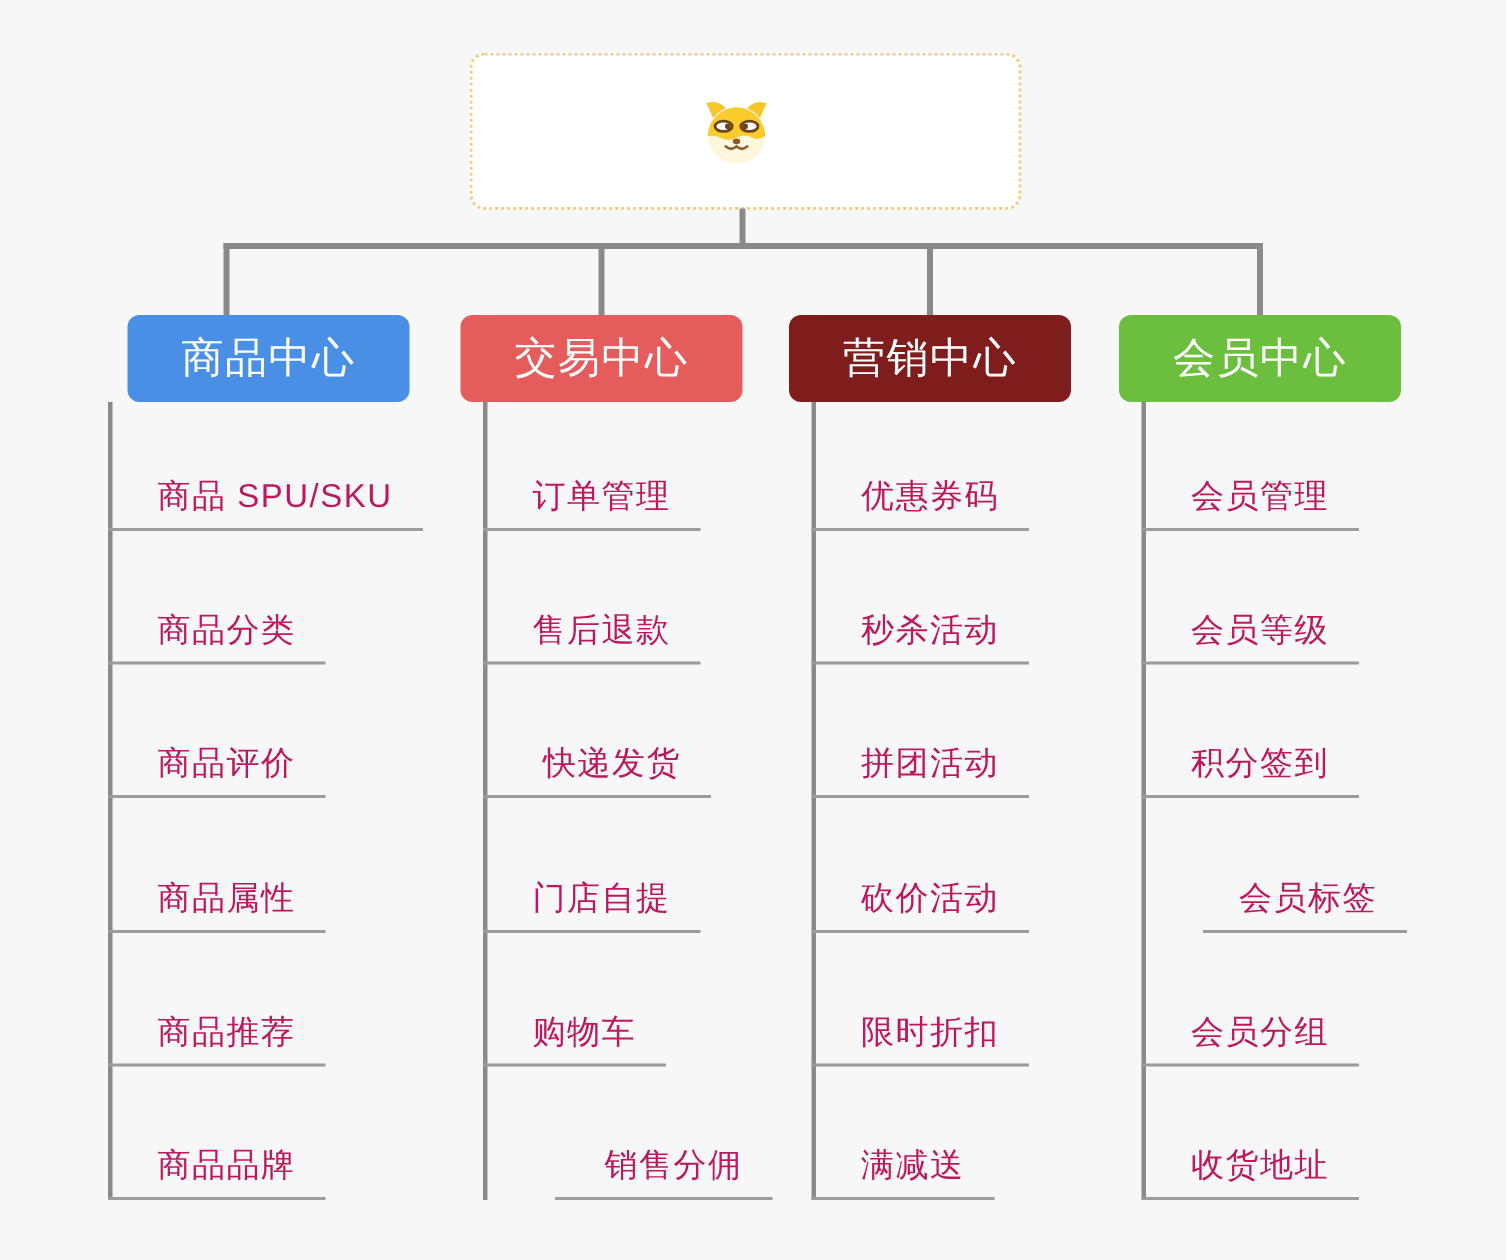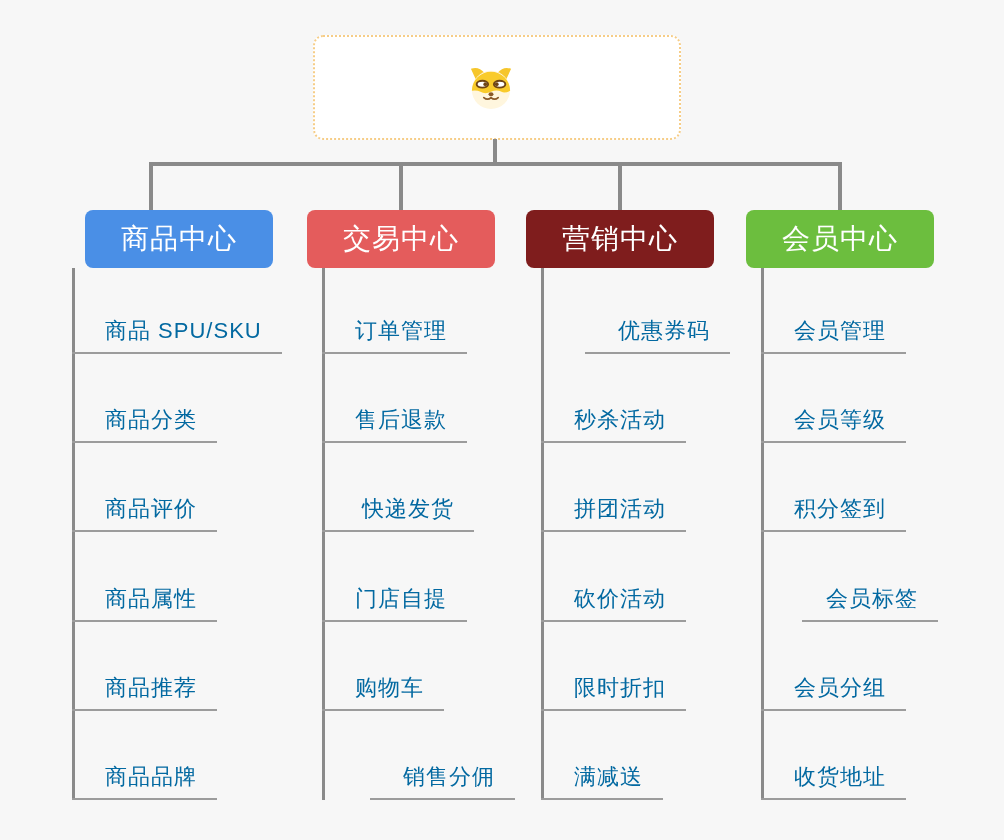--- a/index.html
+++ b/index.html
@@ -56,21 +56,21 @@
   }
   
   .leaf-item {
     position: absolute;
     transform: translateY(-100%);
     padding: 0 20px 8px 33px;
     border-bottom: 2px solid #9c9c9c;
     font-size: 22px;
     letter-spacing: 1px;
     line-height: 26px;
-    color: #0369a1;
+    color: #be185d;
     white-space: nowrap;
     cursor: pointer;
   }
 </style>
 </head>
 <body>
 
 <div class="canvas">
 
   <div class="root-node">
@@ -123,21 +123,21 @@
       </div>
       <div class="leaf-item" style="left: 322px; top: 354px;">订单管理</div>
       <div class="leaf-item" style="left: 322px; top: 443px;">售后退款</div>
       <div class="leaf-item" style="left: 322px; top: 532px; padding-left: 40px;">快递发货</div>
       <div class="leaf-item" style="left: 322px; top: 622px;">门店自提</div>
       <div class="leaf-item" style="left: 322px; top: 711px;">购物车</div>
       <div class="leaf-item" style="left: 322px; top: 800px; margin-left: 48px;">销售分佣</div>
       <div class="branch-box" style="left: 526px; background: #7f1d1d;">
         <span>营销中心</span>
       </div>
-      <div class="leaf-item" style="left: 541px; top: 354px; margin-left: 44px;">优惠券码</div>
+      <div class="leaf-item" style="left: 541px; top: 354px;">优惠券码</div>
       <div class="leaf-item" style="left: 541px; top: 443px;">秒杀活动</div>
       <div class="leaf-item" style="left: 541px; top: 532px;">拼团活动</div>
       <div class="leaf-item" style="left: 541px; top: 622px;">砍价活动</div>
       <div class="leaf-item" style="left: 541px; top: 711px;">限时折扣</div>
       <div class="leaf-item" style="left: 541px; top: 800px;">满减送</div>
       <div class="branch-box" style="left: 746px; background: rgb(108, 190, 62);">
         <span>会员中心</span>
       </div>
       <div class="leaf-item" style="left: 761px; top: 354px;">会员管理</div>
       <div class="leaf-item" style="left: 761px; top: 443px;">会员等级</div>

